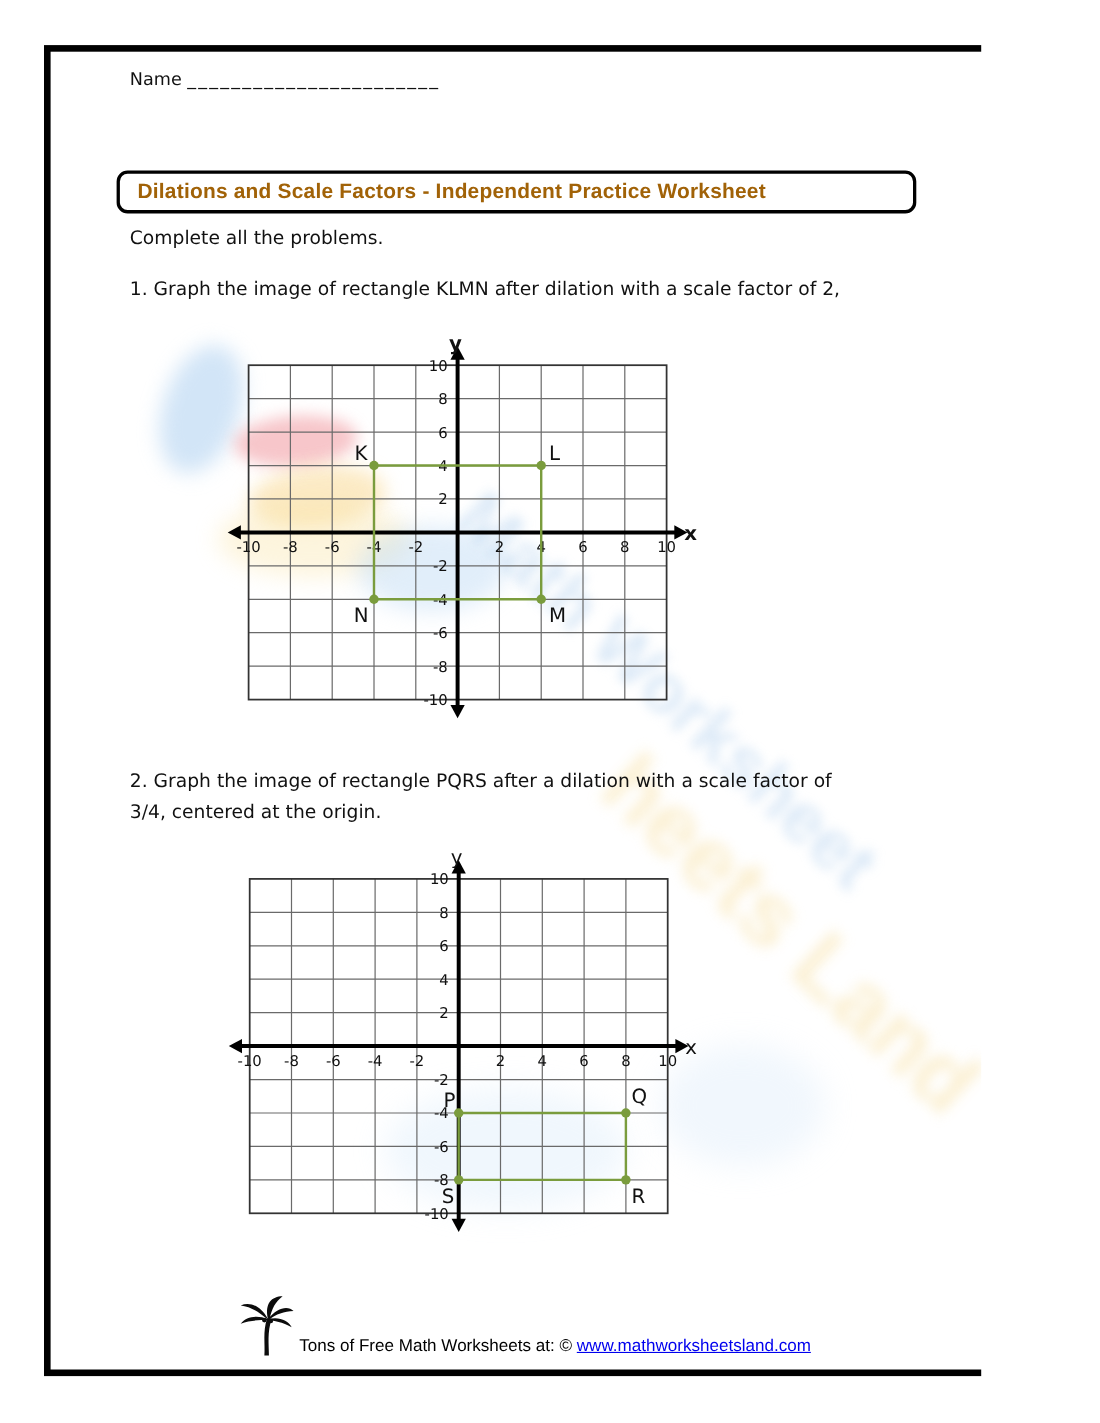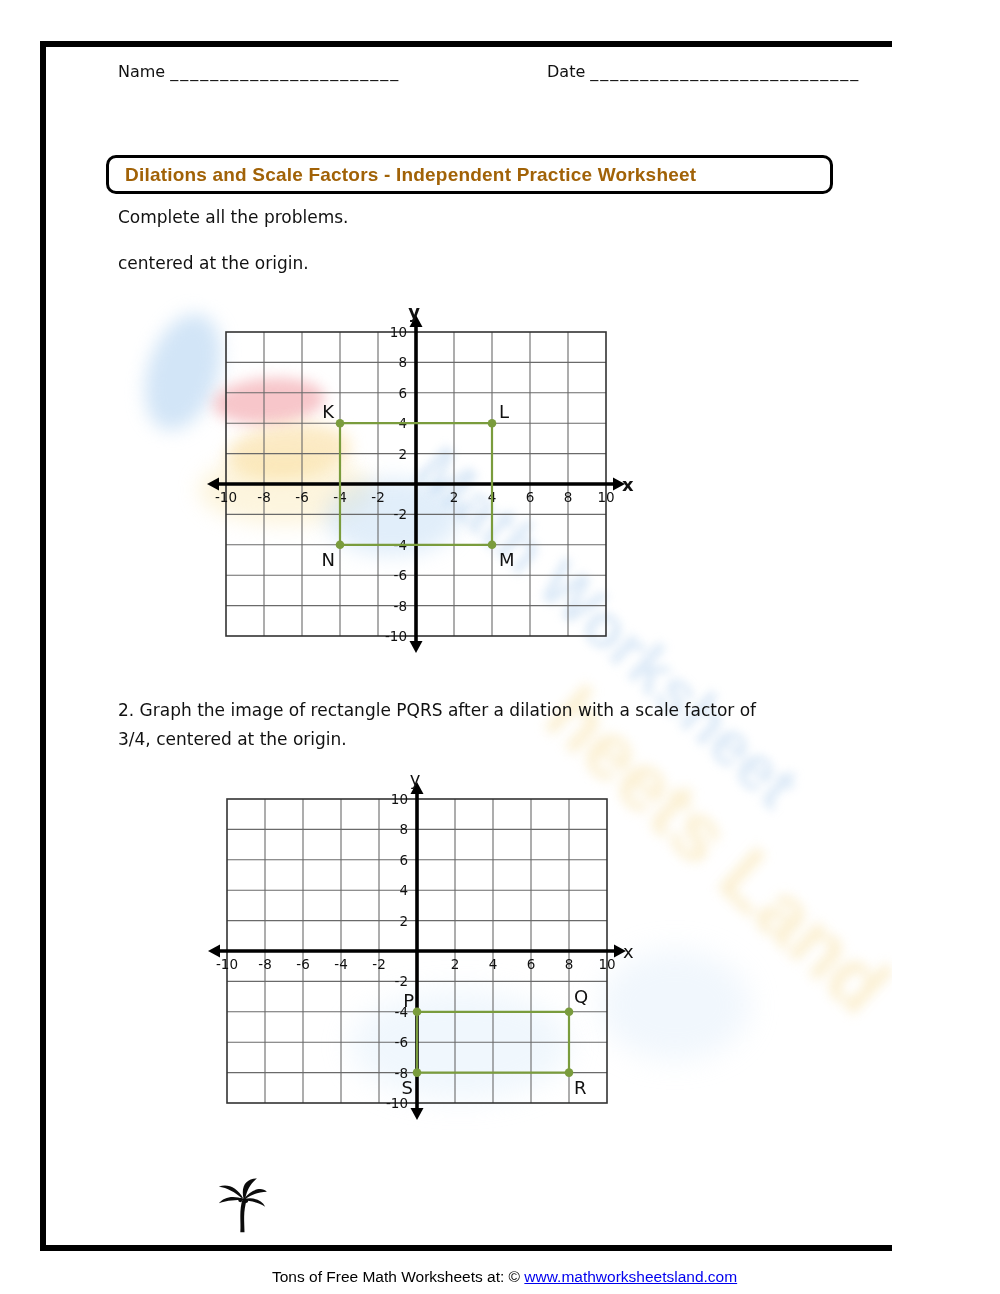--- a/index.html
+++ b/index.html
@@ -26,21 +26,21 @@
     border:3.5px solid #000; border-radius:10px; box-sizing:border-box;
     display:flex; align-items:center; padding-left:16px; background:rgba(255,255,255,0.6);
   }
   .title-box span {
     font-family:"Liberation Sans", sans-serif; font-weight:bold; font-size:19px;
     letter-spacing:0.2px; color:#a16207;
   }
   .instructions { position:absolute; left:118px; top:207px; font-size:17px;text-align:right; }
   .problem { position:absolute; left:118px; width:780px; font-size:17px; line-height:29px; }
   .graph-svg { position:absolute; }
-  .footer { position:absolute; left:272px; top:1268px; font-family:"Liberation Sans", sans-serif; font-size:15.5px; color:#000; }
+  .footer { position:absolute; left:272px; top:1215px; font-family:"Liberation Sans", sans-serif; font-size:15.5px; color:#000; }
   .footer a { color:#0000EE; text-decoration:underline; }
   .palm { position:absolute; left:215px; top:1176px; }
 </style>
 </head>
 <body>
 
 <div class="page">
 
   <div class="wm-blob" style="left:148px; top:312px; width:70px; height:120px; background:rgba(166,203,239,0.50); filter:blur(9px); transform:rotate(18deg);"></div>
   <div class="wm-blob" style="left:213px; top:378px; width:112px; height:46px; background:rgba(238,128,138,0.45); filter:blur(7px); transform:rotate(-4deg);"></div>
@@ -52,33 +52,29 @@
 
   <div class="wm-text" style="left:452px; top:432px; font-size:64px; color:rgba(150,190,232,0.34); transform:rotate(43deg); filter:blur(5px);">Math Worksheet</div>
   <div class="wm-text" style="left:592px; top:668px; font-size:82px; color:rgba(244,214,132,0.38); transform:rotate(43deg); filter:blur(6px);">heets Land</div>
 
   <div class="frame"></div>
 
   <div class="name-row" style="left:118px;">
     <span>Name</span>
     <span class="uline">_______________________</span>
   </div>
-  <div class="name-row" style="left:547px;">
-    <span>Date</span>
-    <span class="uline">___________________________</span>
-  </div>
 
   <div class="title-box">
     <span>Dilations and Scale Factors - Independent Practice Worksheet</span>
   </div>
 
   <div class="instructions">Complete all the problems.</div>
 
   <div class="problem" style="top:249px;">
-    <div>centered at the origin.</div>
+    <div>1. Graph the image of rectangle KLMN after dilation with a scale factor of 2,</div>
   </div>
 
   <svg class="graph-svg" style="left:186px; top:295px;" width="460" height="370" viewBox="0 0 460 370">
       <line x1="78" y1="37" x2="78" y2="341" stroke="#6a6a6a" stroke-width="1.1"></line>
       <line x1="40" y1="310.6" x2="420" y2="310.6" stroke="#6a6a6a" stroke-width="1.1"></line>
       <line x1="116" y1="37" x2="116" y2="341" stroke="#6a6a6a" stroke-width="1.1"></line>
       <line x1="40" y1="280.2" x2="420" y2="280.2" stroke="#6a6a6a" stroke-width="1.1"></line>
       <line x1="154" y1="37" x2="154" y2="341" stroke="#6a6a6a" stroke-width="1.1"></line>
       <line x1="40" y1="249.8" x2="420" y2="249.8" stroke="#6a6a6a" stroke-width="1.1"></line>
       <line x1="192" y1="37" x2="192" y2="341" stroke="#6a6a6a" stroke-width="1.1"></line>

